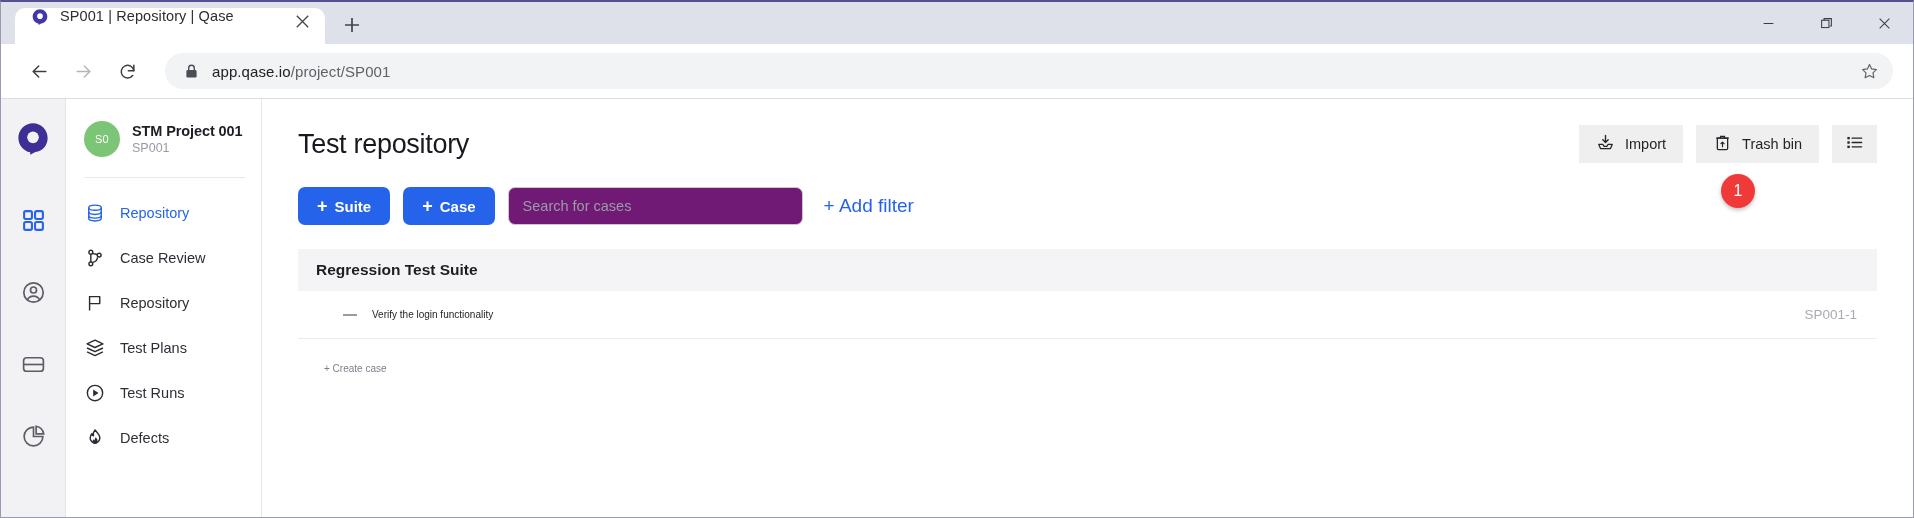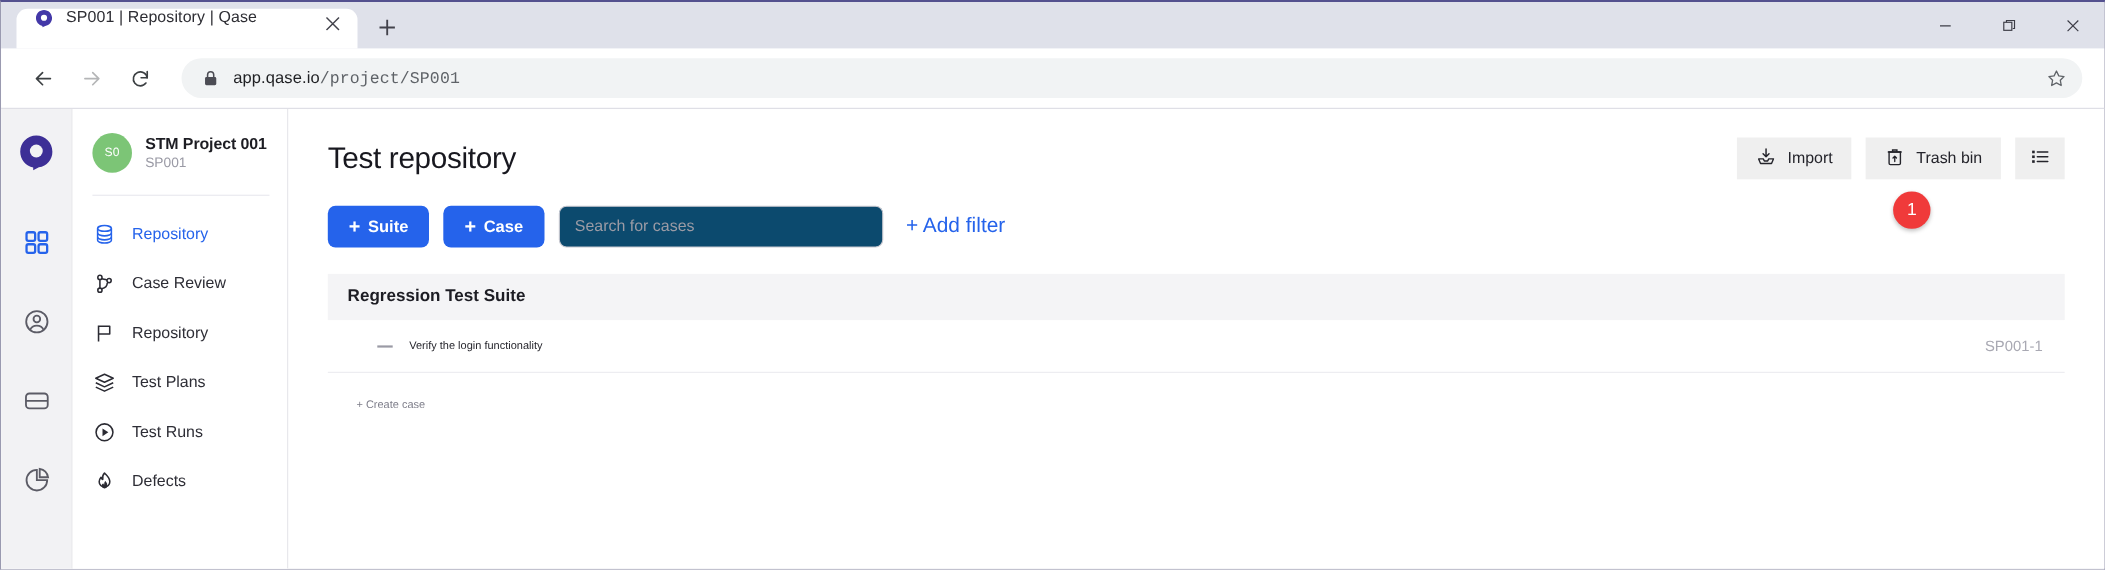--- a/index.html
+++ b/index.html
@@ -40,21 +40,21 @@
             justify-content: center; border-radius: 50%; flex: 0 0 40px; }
   .navbtn svg { width: 19px; height: 19px; }
   .navbtn.disabled svg { opacity: .38; }
   .urlbox { flex: 1; height: 36px; background: #f1f3f4; border-radius: 18px;
             display: flex; align-items: center; padding: 0 6px 0 18px; margin-left: 14px;
             margin-right: 2px; }
   .lock { width: 16px; height: 16px; flex: 0 0 16px; margin-right: 13px; display:flex;
           align-items:center; justify-content:center; }
   .lock svg { width: 13px; height: 15px; }
   .url { flex: 1; font-size: 15px; color: #202124; letter-spacing: .1px; }
-  .url .dim { color: #5f6368; font-family: Liberation Mono, monospace; }
+  .url .dim { color: #5f6368; }
   .star { width: 32px; height: 32px; display: flex; align-items: center;
           justify-content: center; border-radius: 50%; flex: 0 0 32px; margin-right: 2px;}
   .star svg { width: 17px; height: 17px; }
 
   
   .appbody { flex: 1; display: flex; background: #ffffff; border-top: 1px solid #dcdce4;
              overflow: hidden; }
 
   
   .rail { width: 65px; flex: 0 0 65px; background: #f2f2f4; display: flex;
@@ -108,21 +108,21 @@
            align-items: center; justify-content: center;
            box-shadow: 0 2px 4px rgba(0,0,0,.25); }
 
   .toolbar { display: flex; align-items: center; gap: 13px; margin-top: 24px; }
   .pbtn { height: 38px; background: #2563eb; color: #ffffff; border-radius: 7px;
           display: flex; align-items: center; gap: 7px; padding: 0 19px; font-size: 15px;
           font-weight: bold; }
   .pbtn .plus { font-size: 18px; font-weight: bold; line-height: 1; }
   .searchbox { width: 295px; height: 38px; border: 1px solid #c8c8d0; border-radius: 7px;
                padding: 0 14px; font-size: 14.5px; color: #9b9ba5; display: flex;
-               align-items: center; background: #0c4a6e; }
+               align-items: center; background: #701a75; }
   .addfilter { font-size: 19px; color: #2563eb; margin-left: 8px; }
 
   .suitehead { margin-top: 24px; background: #f4f4f6; height: 42px; display: flex;
                align-items: center; padding-left: 18px; font-size: 15.5px;
                font-weight: bold; color: #1d1d24; }
   .caserow { height: 48px; display: flex; align-items: center; padding: 0 20px 0 45px;
              border-bottom: 1px solid #ececf0; }
   .dash { width: 14px; height: 2px; background: #9a9aa5; flex: 0 0 14px; margin-right: 15px; }
   .case-title { flex: 1; font-size: 10px; color: #25252c; }
   .case-id { font-size: 13.5px; color: #a9a9b3; }

